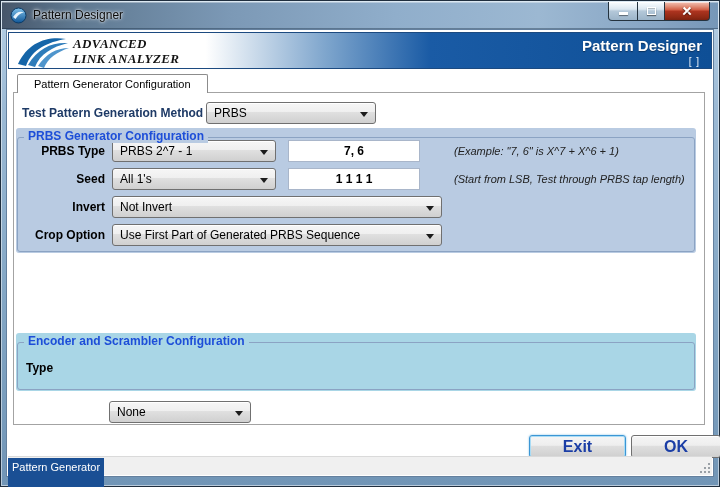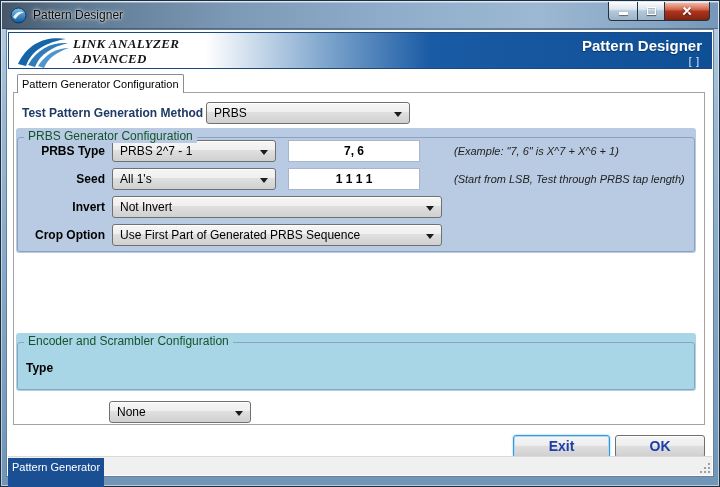--- a/index.html
+++ b/index.html
@@ -45,41 +45,41 @@
     border:1px solid #1c4a80;
     background:linear-gradient(90deg,#ffffff 0%,#ffffff 28%,#7fa6cd 45%,#1a5ba5 60%,#0e4f96 100%); }
   .brand-logo { position:absolute; left:7px; top:2px; }
   .brand { position:absolute; left:64px; top:3px; font-family:"Liberation Serif", serif;
     font-style:italic; font-weight:bold; font-size:13px; line-height:15px; color:#141414; letter-spacing:.4px; }
   .banner-title { position:absolute; right:9px; top:4px; color:#fff; font-weight:bold; font-size:15px;
     text-shadow:0 1px 1px rgba(0,20,40,.5); }
   .banner-sub { position:absolute; right:11px; top:23px; color:#eaf2fa; font-size:10px; letter-spacing:1px; }
 
   
-  .tab { position:absolute; left:10px; top:44px; height:19px; padding:0 4px; background:#fff;
+  .tab { position:absolute; left:10px; top:44px; height:19px; padding:0 16px; background:#fff;
     border:1px solid #8c8c8c; border-bottom:none; border-radius:2px 2px 0 0;
     font-size:11px; line-height:18px; color:#000; z-index:2; }
   .tabpage { position:absolute; left:6px; top:62px; width:692px; height:333px;
     border:1px solid #a3a3a3; background:#fff; z-index:1; }
 
   
   .method-label { position:absolute; left:8px; top:13px; font-size:12px; font-weight:bold; color:#1e3a66; }
   .combo { position:absolute; height:22px; border:1px solid #707070; border-radius:3px;
     background:linear-gradient(180deg,#f6f6f6 0%,#efefef 45%,#e0e0e0 46%,#d0d0d0 100%);
     box-shadow: inset 0 1px 0 #fff; font-size:12px; color:#000;
     display:flex; align-items:center; padding:0 18px 0 7px; white-space:nowrap; overflow:hidden; }
   .combo .arrow { position:absolute; right:7px; top:9px; width:0; height:0;
     border-left:4px solid transparent; border-right:4px solid transparent; border-top:5px solid #1c1c1c; }
-  .method-combo { left:192px; top:9px; width:204px; }
+  .method-combo { left:192px; top:9px; width:170px; }
 
   
   .group { position:absolute; border-radius:3px; }
   .group::before { content:""; position:absolute; left:1px; right:1px; top:9px; bottom:1px;
     border:1px solid #8ba3c3; border-radius:3px; pointer-events:none; }
-  .gtitle { position:absolute; top:1px; left:8px; padding:0 4px; font-size:12px; font-weight:normal; color:#14532d; z-index:1; }
+  .gtitle { position:absolute; top:1px; left:8px; padding:0 4px; font-size:12px; font-weight:bold; color:#1d4ed8; z-index:1; }
   .prbs-group { left:2px; top:35px; width:680px; height:125px; background:#b9cbe2; }
   .prbs-group .gtitle { background:#b9cbe2; }
   .enc-group { left:2px; top:240px; width:680px; height:58px; background:#a9d6e6; }
   .enc-group .gtitle { background:#a9d6e6; }
 
   .lbl { position:absolute; left:0; width:89px; height:22px; line-height:22px; text-align:right;
     font-size:12px; font-weight:bold; color:#000; white-space:nowrap; }
   .tfield { position:absolute; height:22px; background:#fff; border:1px solid #a9b6ca;
     font-size:12px; font-weight:bold; color:#000; text-align:center; line-height:20px; }
   .hint { position:absolute; height:22px; line-height:22px; font-size:11px; font-style:italic; color:#222; white-space:nowrap; }
@@ -90,21 +90,21 @@
   .col-hint  { left:438px; }
   .col-wide  { left:96px; width:330px; }
 
   .enc-lbl { position:absolute; left:10px; top:24px; height:22px; line-height:22px; font-size:12px; font-weight:bold; color:#000; }
   .enc-combo { left:93px; top:24px; width:142px;margin-top:44px; }
 
   
   .btn { position:absolute; height:23px; border:1px solid #707070; border-radius:3px;
     background:linear-gradient(180deg,#f5f5f5 0%,#eeeeee 45%,#dfdfdf 46%,#cfcfcf 100%);
     box-shadow: inset 0 1px 0 #fff;
-    color:#1b3ea6; font-weight:bold; font-size:14px; text-align:center; line-height:21px; cursor:default; }
+    color:#1b3ea6; font-weight:bold; font-size:16px; text-align:center; line-height:21px; cursor:default;margin-left:16px; }
   .btn-exit { left:506px; top:405px; width:97px; border-color:#3c96d4;
     box-shadow: inset 0 0 0 1px #aadcf5, 0 0 2px rgba(80,170,225,.8); }
   .btn-ok { left:608px; top:405px; width:90px; }
 
   
   .statusbar { position:absolute; left:1px; right:1px; bottom:1px; height:19px;
     background:#f0f0f0; border-top:1px solid #dadada; }
   .status-badge { display:inline-block; height:34px; line-height:18px; padding:0 4px;
     background:#1a4f94; color:#fff; font-size:11px; }
   .grip { position:absolute; right:2px; bottom:2px; width:12px; height:12px; }
@@ -149,22 +149,22 @@
 
     <div class="banner">
       <span class="brand-logo">
         <svg width="54" height="33" viewBox="0 0 54 33">
           <path d="M2 29 C12 8 30 1 50 4 C32 7 16 14 10 31 Z" fill="#1565a8"></path>
           <path d="M12 30 C22 13 36 7 52 8 C36 12 24 19 19 32 Z" fill="#2e7cba"></path>
           <path d="M22 31 C30 19 40 13 53 13 C41 17 32 23 28 33 Z" fill="#4f95cc"></path>
         </svg>
       </span>
       <div class="brand">
+        <div>ADVANCED</div>
         <div>LINK ANALYZER</div>
-        <div>ADVANCED</div>
       </div>
       <div class="banner-title">Pattern Designer</div>
       <div class="banner-sub">[ ]</div>
     </div>
 
     <div class="tab">
       <span>Pattern Generator Configuration</span>
     </div>
 
     <div class="tabpage">

